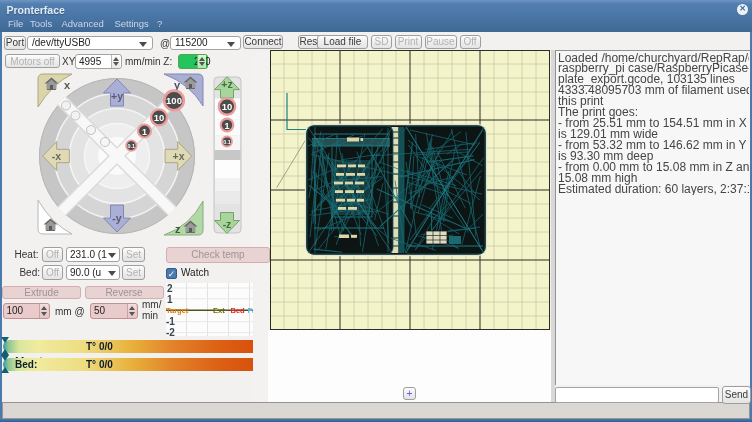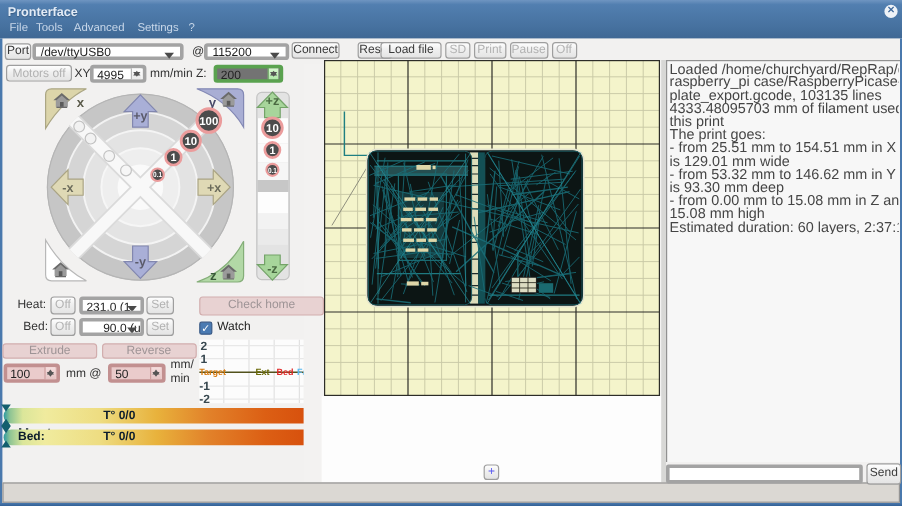--- a/index.html
+++ b/index.html
@@ -1,20 +1,20 @@
 <!DOCTYPE html>
 <html><head><meta charset="utf-8"><style>
 *{margin:0;padding:0;box-sizing:border-box}
 html,body{width:752px;height:422px;overflow:hidden;font-family:"Liberation Sans",sans-serif}
 #win{position:relative;width:752px;height:422px;background:#f2f1f0}
 .ab{position:absolute}
 .btn{position:absolute;border:1px solid #9e9e9e;border-radius:3px;background:linear-gradient(#fefefe,#efefef 45%,#e4e4e4);color:#3a3a3a;font-size:10px;text-align:center;white-space:nowrap;z-index:2}
 .dis{color:#b2b2b2}
 .pink{background:#e8d2d2;border-color:#d2aeae;color:#9e9496}
-.field{position:absolute;background:#fff;border:3px solid #a3a3a3;border-radius:3px;font-size:10px;color:#222;white-space:nowrap;z-index:2}
+.field{position:absolute;background:#fff;border:1px solid #a3a3a3;border-radius:3px;font-size:10px;color:#222;white-space:nowrap;z-index:2}
 .lbl{position:absolute;font-size:10px;color:#333;white-space:nowrap;z-index:2}
 .car{position:absolute;right:5px;width:0;height:0;border-left:4px solid transparent;border-right:4px solid transparent;border-top:5px solid #4a4a4a}
 .sp{position:absolute;right:1px;top:0;bottom:0;width:9px;border-left:1px solid #b8b8b8;background:linear-gradient(#fdfdfd,#e8e8e8)}
 .su{position:absolute;left:1px;top:2px;width:0;height:0;border-left:3px solid transparent;border-right:3px solid transparent;border-bottom:4px solid #555}
 .sd{position:absolute;left:1px;bottom:2px;width:0;height:0;border-left:3px solid transparent;border-right:3px solid transparent;border-top:4px solid #555}
 </style></head><body>
 <div id="win">
 
 <div class="ab" style="left:0;top:0;width:752px;height:32px;background:linear-gradient(#6f95c1,#527fb0 12%,#46719f 70%,#3f6894)"></div>
 <div class="ab" style="left:6.5px;top:4px;font-size:10.5px;font-weight:bold;color:#e2ebf6;text-shadow:0 1px 1px #35587e">Pronterface</div>
@@ -44,21 +44,21 @@
 <div class="btn dis" style="left:424.5px;top:35px;width:32px;height:13.5px;line-height:12px">Pause</div>
 <div class="btn dis" style="left:459.5px;top:35px;width:21px;height:13.5px;line-height:12px">Off</div>
 
 <div class="btn dis" style="left:5px;top:53.5px;width:55px;height:14.5px;line-height:13px">Motors off</div>
 <div class="lbl" style="left:62px;top:56px">XY:</div>
 <div class="field" style="left:75px;top:53.5px;width:47px;height:15px;line-height:13px;padding-left:3px">4995<span class="sp">
         <span class="su"></span>
         <span class="sd"></span>
       </span></div>
 <div class="lbl" style="left:125px;top:55.5px">mm/min Z:</div>
-<div class="field" style="left:178px;top:53.5px;width:58px;height:15px;line-height:13px;padding-left:3px;background:#737373;border-color:#5aa24f">200<span class="sp" style="background:linear-gradient(#d8f8d0,#b0e8a8);border-color:#7ab870">
+<div class="field" style="left:178px;top:53.5px;width:30px;height:15px;line-height:13px;padding-left:15px;background:#22c55e;border-color:#5aa24f">200<span class="sp" style="background:linear-gradient(#d8f8d0,#b0e8a8);border-color:#7ab870">
         <span class="su"></span>
         <span class="sd"></span>
       </span></div>
 
 <svg class="ab" style="left:0;top:70px" width="260" height="170" viewBox="0 0 260 170">
 <defs>
         <clipPath id="disc">
           <circle cx="117" cy="86" r="78.5"></circle>
         </clipPath>
 <g id="house">
@@ -132,23 +132,23 @@
         <text x="227" y="73.8" font-size="6.2" textLength="7.5" lengthAdjust="spacingAndGlyphs">0.1</text>
 </g>
 </svg>
 
 <div class="lbl" style="left:13px;top:249px;width:27px;text-align:center">Heat:</div>
 <div class="btn dis" style="left:42px;top:246.5px;width:21px;height:15px;line-height:13px">Off</div>
 <div class="field" style="left:66px;top:246.5px;width:54px;height:15px;line-height:13px;padding-left:3px;overflow:hidden">231.0 (1<span class="car" style="top:5px;right:3px"></span></div>
 <div class="btn dis" style="left:122px;top:246.5px;width:23px;height:15px;line-height:13px">Set</div>
 <div class="lbl" style="left:13px;top:267px;width:27px;text-align:right">Bed:</div>
 <div class="btn dis" style="left:42px;top:264.5px;width:21px;height:15px;line-height:13px">Off</div>
-<div class="field" style="left:66px;top:264.5px;width:54px;height:15px;line-height:13px;padding-left:17px;overflow:hidden">90.0 (u<span class="car" style="top:5px;right:3px"></span></div>
+<div class="field" style="left:66px;top:264.5px;width:54px;height:15px;line-height:13px;padding-left:3px;overflow:hidden">90.0 (u<span class="car" style="top:5px;right:3px"></span></div>
 <div class="btn dis" style="left:122px;top:264.5px;width:23px;height:15px;line-height:13px">Set</div>
-<div class="btn pink" style="left:166px;top:246.5px;width:104px;height:16px;line-height:14px">Check home</div>
+<div class="btn pink" style="left:166px;top:246.5px;width:104px;height:16px;line-height:14px">Check temp</div>
 <div class="ab" style="left:166px;top:267.5px;width:11px;height:11px;border-radius:2px;background:#4a7ab2;border:1px solid #3a5a86;color:#fff;font-size:9px;line-height:10px;text-align:center">✓</div>
 <div class="lbl" style="left:181px;top:266.5px;color:#222">Watch</div>
 <div class="btn pink" style="left:2px;top:285.5px;width:79px;height:13.5px;line-height:11.5px">Extrude</div>
 <div class="btn pink" style="left:84.5px;top:285.5px;width:79px;height:13.5px;line-height:11.5px">Reverse</div>
 <div class="field" style="left:2.5px;top:303px;width:47px;height:15.5px;line-height:14px;padding-left:3px;background:#eacbcb;border-color:#c29090">100<span class="sp" style="background:linear-gradient(#f6dede,#e4c4c4);border-color:#cea0a0">
         <span class="su"></span>
         <span class="sd"></span>
       </span></div>
 <div class="lbl" style="left:55px;top:305.5px">mm @</div>
 <div class="field" style="left:90px;top:303px;width:48px;height:15.5px;line-height:14px;padding-left:3px;background:#eacbcb;border-color:#c29090">50<span class="sp" style="background:linear-gradient(#f6dede,#e4c4c4);border-color:#cea0a0">

